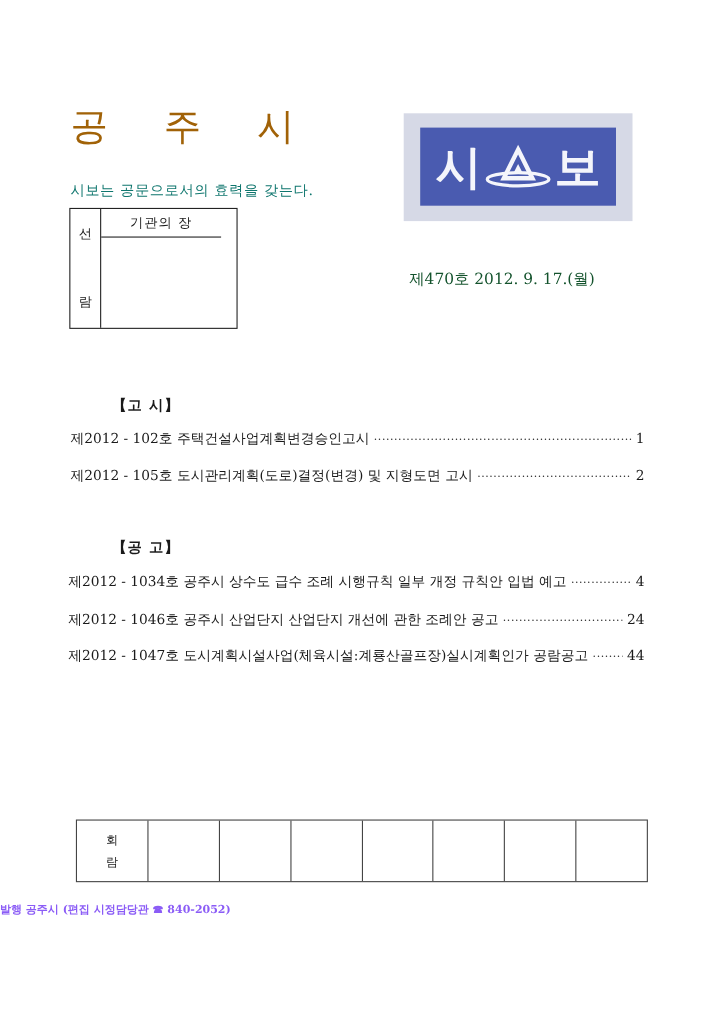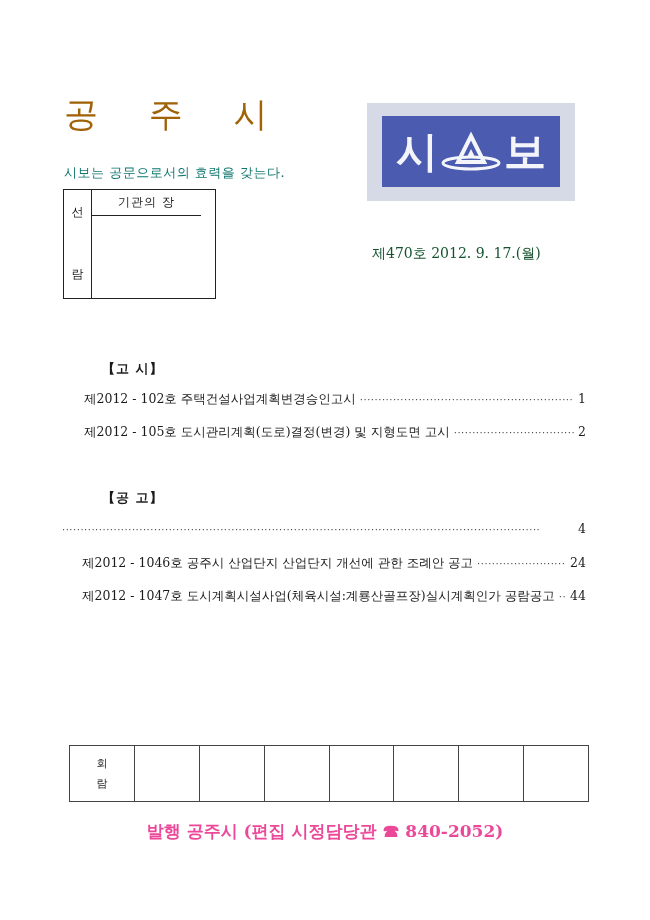--- a/index.html
+++ b/index.html
@@ -16,31 +16,31 @@
 
   .logo-outer { position: absolute; left: 367px; top: 103px; width: 208px; height: 98px; background: #d6d9e6; }
   .logo-inner { position: absolute; left: 15px; top: 13px; width: 178px; height: 71px; background: #4a5bb0; display: flex; align-items: center; justify-content: space-between; padding: 0 14px; }
   .logo-char { font-family: "DejaVu Sans", sans-serif; font-weight: bold; font-size: 42px; color: #f4f5fb; }
   .logo-emblem { width: 62px; height: 44px; }
 
   .issue { position: absolute; left: 372px; top: 245px; font-size: 14px; color: #14532d; }
 
   .section-head { position: absolute; left: 64px; font-size: 13px; font-weight: bold; letter-spacing: 1px; margin-left: 38px; }
   .toc-row { position: absolute; left: 64px; width: 522px; display: flex; align-items: baseline; font-size: 12.5px; white-space: nowrap; }
-  .toc-row .title { flex: 0 0 auto; padding-right: 4px; margin-left: 20px; }
+  .toc-row .title { flex: 0 0 auto; padding-right: 4px; }
   .toc-row .dots { flex: 1 1 auto; overflow: hidden; color: #333; letter-spacing: 0.5px; }
   .toc-row .dots::before { content: "··································································································································"; font-size: 10px; }
   .toc-row .page { flex: 0 0 auto; padding-left: 4px; text-align: right; }
   .toc-row.wide { left: 62px; width: 524px; }
 
   .circ-table { position: absolute; left: 69px; top: 745px; width: 520px; height: 57px; border: 1.5px solid #444; display: flex; }
   .circ-cell { flex: 1; border-left: 1.5px solid #444; }
   .circ-cell:first-child { border-left: none; display: flex; flex-direction: column; align-items: center; justify-content: center; font-size: 11px; line-height: 20px; }
 
-  .footer { position: absolute; left: 0; width: 650px; top: 820px; text-align: center; font-size: 17px; font-weight: bold; color: #ec4899; }
+  .footer { position: absolute; left: 0; width: 650px; top: 820px; text-align: left; font-size: 10px; font-weight: bold; color: #8b5cf6; }
 </style>
 </head>
 <body>
 
 <div class="city-title">공 주 시</div>
 <div class="notice-text">시보는 공문으로서의 효력을 갖는다.</div>
 
 <div class="circ-box">
   <div class="circ-left">
     <span style="top:14px">선</span>
@@ -70,20 +70,21 @@
   <span class="page">1</span>
 </div>
 <div class="toc-row" style="top:424px">
   <span class="title">제2012 - 105호 도시관리계획(도로)결정(변경) 및 지형도면 고시</span>
   <span class="dots"></span>
   <span class="page">2</span>
 </div>
 
 <div class="section-head" style="top:489px">【공    고】</div>
 <div class="toc-row wide" style="top:521px">
+  <span class="title">제2012 - 1034호 공주시 상수도 급수 조례  시행규칙 일부 개정 규칙안 입법 예고</span>
   <span class="dots"></span>
   <span class="page">4</span>
 </div>
 <div class="toc-row wide" style="top:555px">
   <span class="title">제2012 - 1046호 공주시 산업단지 산업단지 개선에 관한 조례안 공고</span>
   <span class="dots"></span>
   <span class="page">24</span>
 </div>
 <div class="toc-row wide" style="top:588px">
   <span class="title">제2012 - 1047호 도시계획시설사업(체육시설:계룡산골프장)실시계획인가 공람공고</span>

